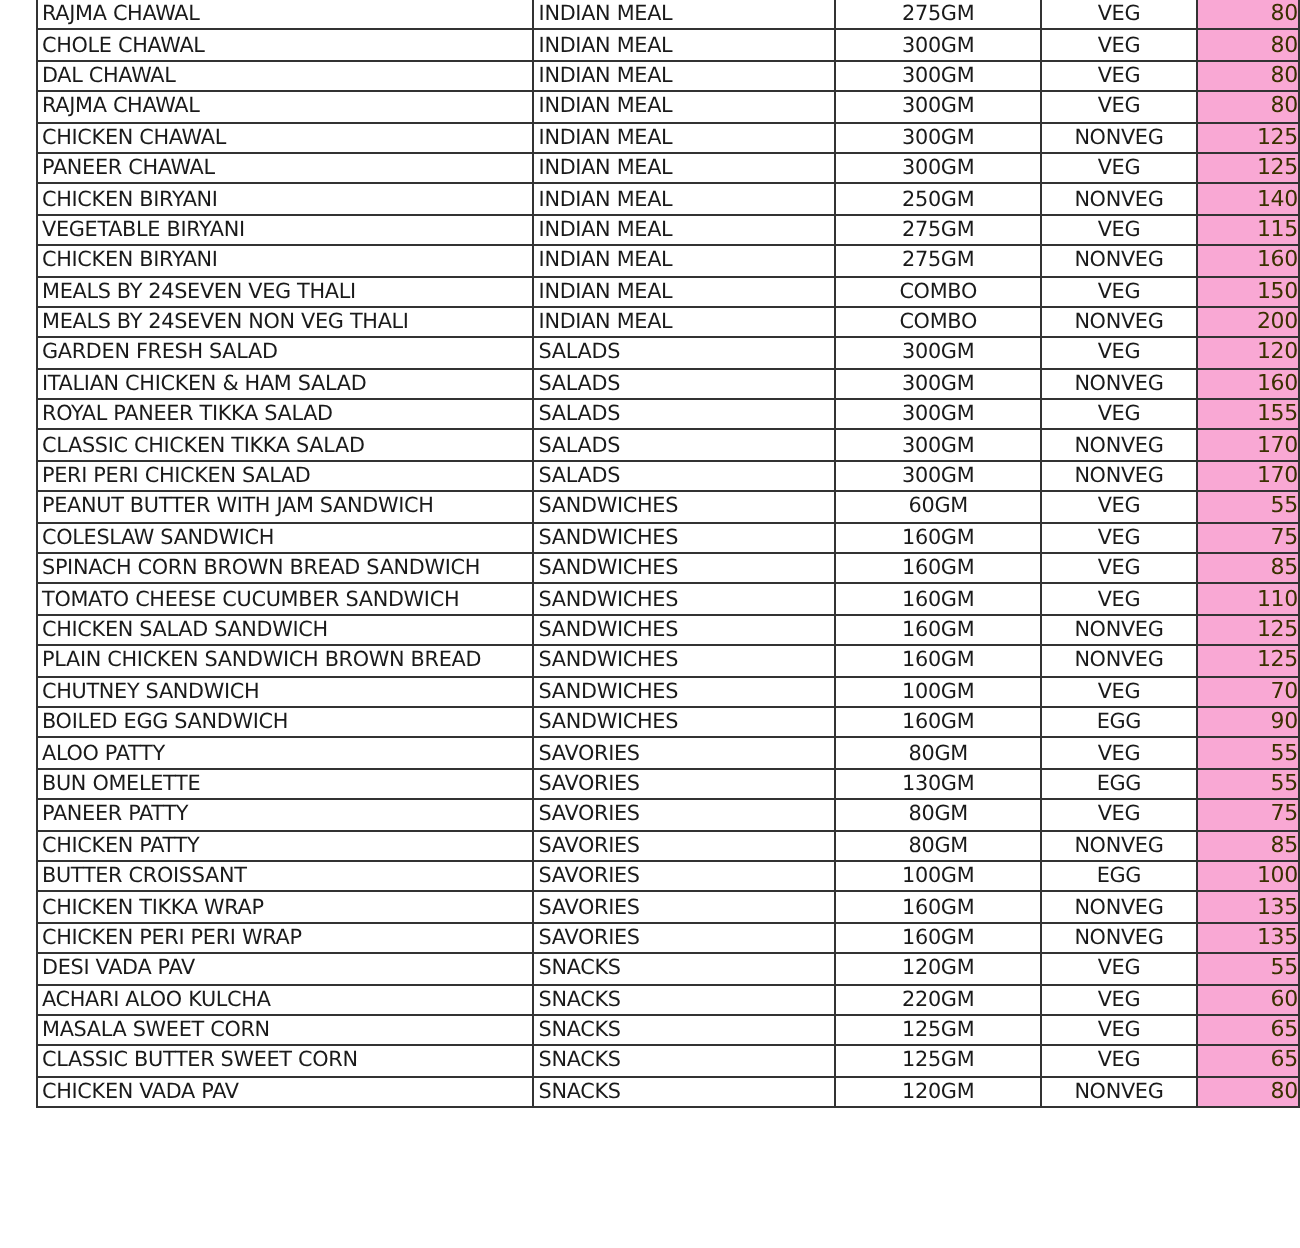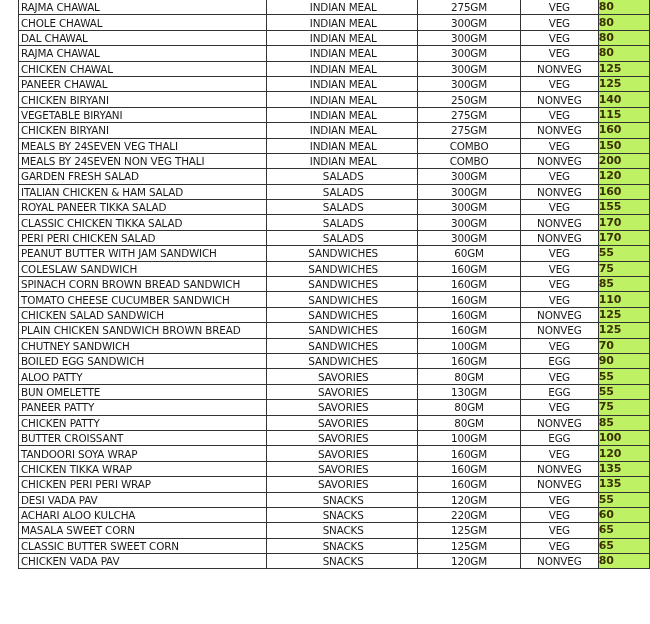--- a/index.html
+++ b/index.html
@@ -34,28 +34,28 @@
       overflow: hidden;
     }
     col.c-name { width: 250px; }
     col.c-cat { width: 156px; }
     col.c-qty { width: 107px; }
     col.c-type { width: 80px; }
     col.c-price { width: 53px; }
     td.name, td.cat { text-align: left; }
     td.qty, td.type { text-align: center; padding-left: 0 !important; }
     td.price {
-      text-align: left;
+      text-align: right;
       padding-left: 0 !important;
-      background: #bef264;
-      font-weight: bold;
+      background: #f9a8d4;
+      font-weight: normal;
       color: #3a3000;
       font-size: 11px;
     }
-    td.cat { border-left: 1.5px solid #222222 !important; text-align: center; }
+    td.cat { border-left: 1.5px solid #222222 !important; }
   </style>
 </head>
 <body>
 
 <table id="menu-table">
   <colgroup>
     <col class="c-name">
       <col class="c-cat">
       <col class="c-qty">
       <col class="c-type">
@@ -259,27 +259,20 @@
     <td class="price">85</td>
   </tr>
       <tr>
     <td class="name">BUTTER CROISSANT</td>
     <td class="cat">SAVORIES</td>
     <td class="qty">100GM</td>
     <td class="type">EGG</td>
     <td class="price">100</td>
   </tr>
       <tr>
-    <td class="name">TANDOORI SOYA WRAP</td>
-    <td class="cat">SAVORIES</td>
-    <td class="qty">160GM</td>
-    <td class="type">VEG</td>
-    <td class="price">120</td>
-  </tr>
-      <tr>
     <td class="name">CHICKEN TIKKA WRAP</td>
     <td class="cat">SAVORIES</td>
     <td class="qty">160GM</td>
     <td class="type">NONVEG</td>
     <td class="price">135</td>
   </tr>
       <tr>
     <td class="name">CHICKEN PERI PERI WRAP</td>
     <td class="cat">SAVORIES</td>
     <td class="qty">160GM</td>

